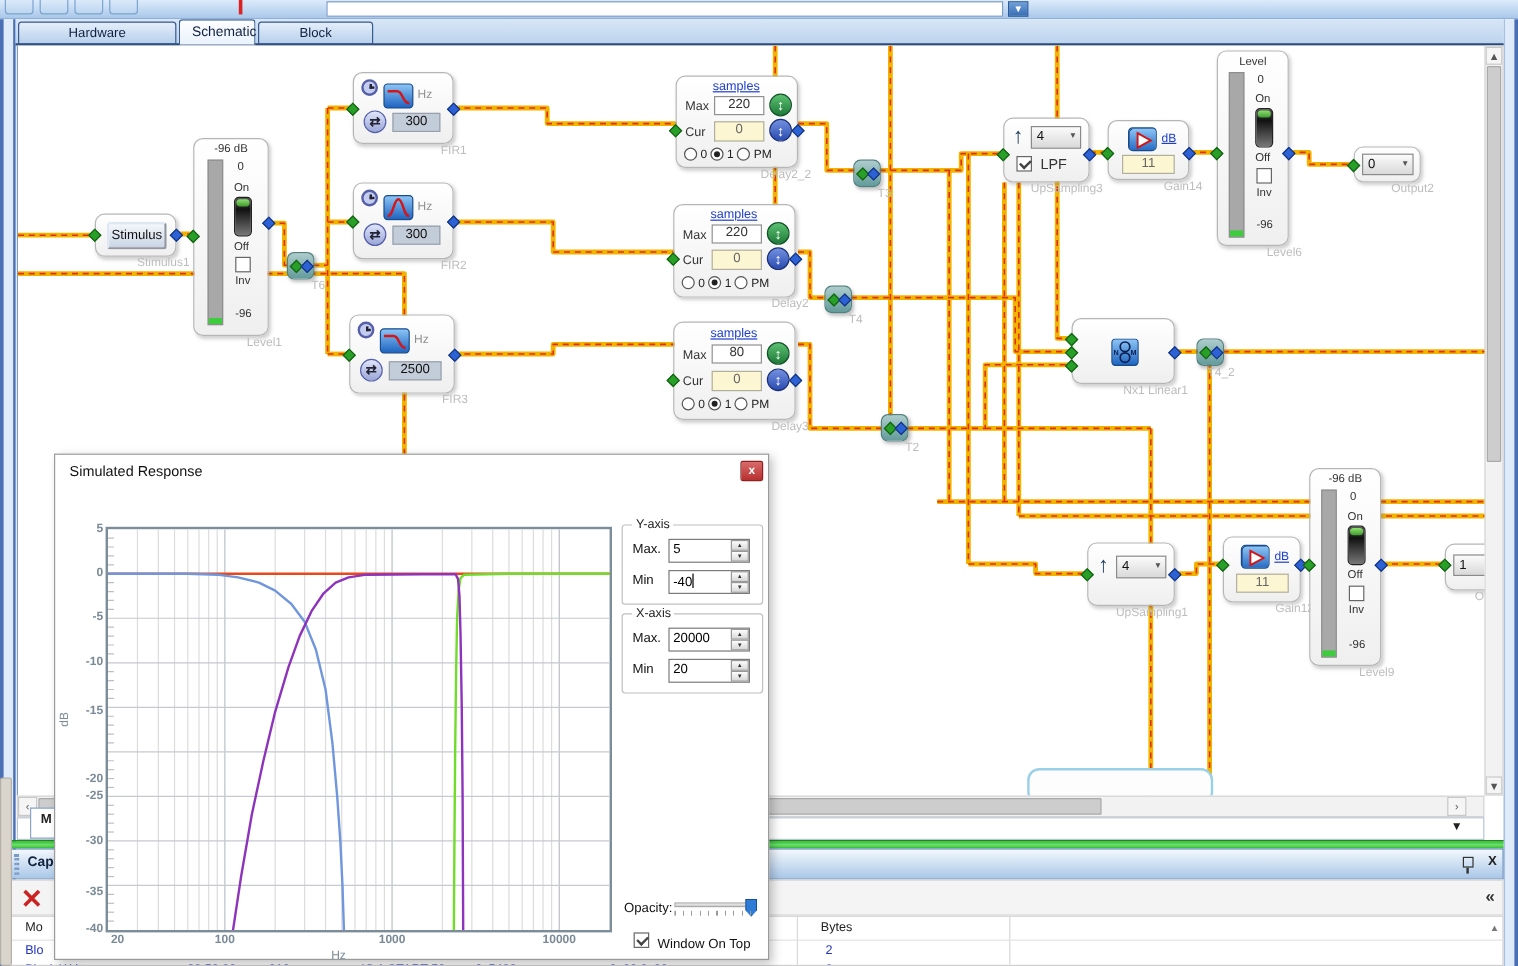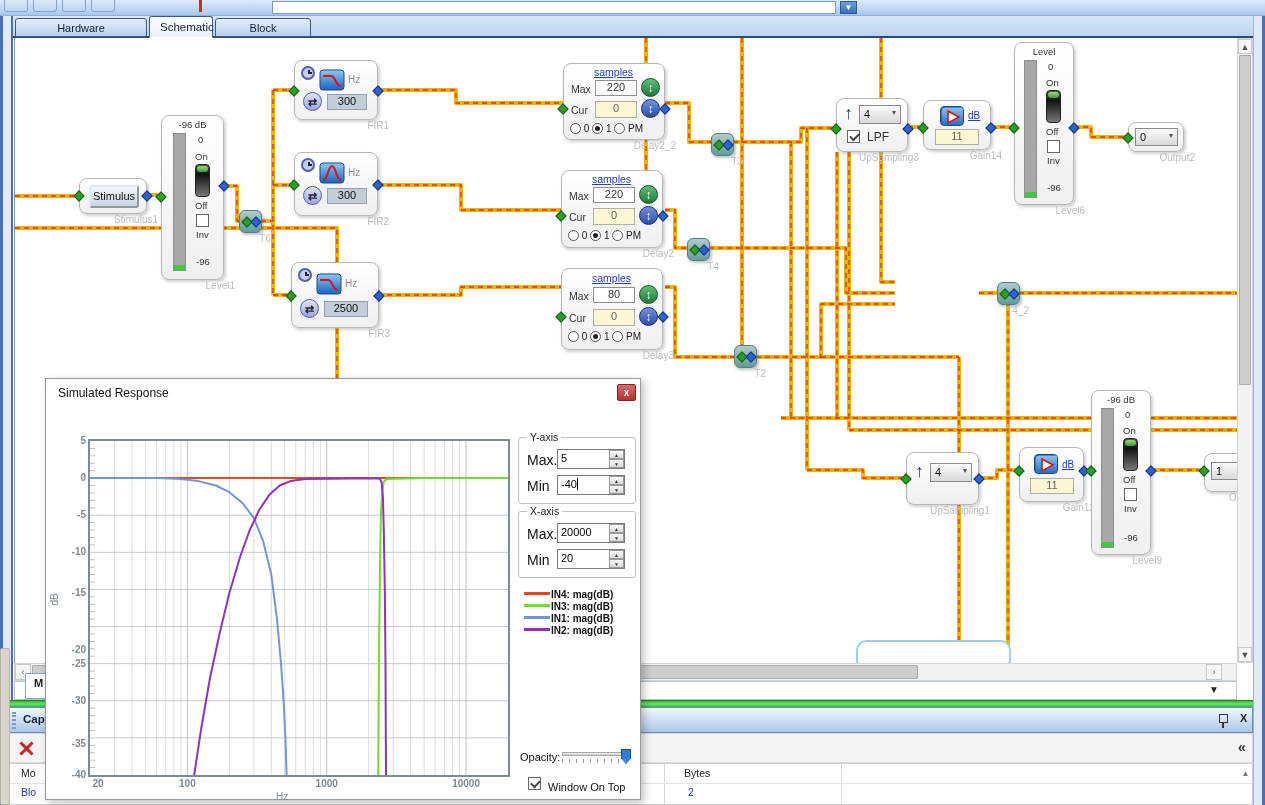--- a/index.html
+++ b/index.html
@@ -100,21 +100,21 @@
   .dlg-tab { position:absolute; top:3px; height:20px; font-size:11.5px; color:#222; text-align:center; line-height:19px; padding:0 8px; border-right:1px solid #ccc; }
   .dlg-tab.active { border:2px solid #3a7ad9; background:#f6faff; line-height:16px; border-radius:2px; }
   #plot-wrap { position:absolute; left:42px; top:60px; width:422px; height:338px; border:2px solid #7c8d99; background:#fff; }
   .ytick { position:absolute; right:100%; margin-right:4px; font-size:10px; font-weight:bold; color:#7a8a96; white-space:nowrap; }
   .xtick { position:absolute; top:100%; margin-top:3px; font-size:10px; font-weight:bold; color:#7a8a96; transform:translateX(-50%); }
   #ylab { position:absolute; left:2px; top:215px; font-size:10px; color:#7a8a96; transform:rotate(-90deg); }
   #xlab { position:absolute; left:230px; top:412px; font-size:10px; color:#7a8a96; }
   .fs { position:absolute; left:472px; width:118px; border:1px solid #c0c0c0; border-radius:3px; padding:6px 6px 4px 6px; }
   .fs legend { font-size:10.5px; color:#222; padding:0 3px; margin-left:2px; }
   .fs .frow { height:24px; position:relative; }
-  .fs .flab { position:absolute; left:2px; top:3px; font-size:14px; color:#111; }
+  .fs .flab { position:absolute; left:2px; top:3px; font-size:11px; color:#111; }
   .spin-wrap { position:absolute; left:32px; top:0; width:68px; height:20px; border:1px solid #7a7a7a; background:#fff; }
   .spin-val { position:absolute; left:3px; top:2px; font-size:11px; color:#000; }
   .caret { display:inline-block; width:1px; height:12px; background:#000; vertical-align:-2px; }
   .spinner { position:absolute; right:0; top:0; width:15px; height:18px; }
   .spinner div { position:absolute; left:0; width:15px; height:9px; background:linear-gradient(#fdfdfd,#d8d8d8); border:1px solid #999; color:#333; font-size:5px; text-align:center; line-height:8px; }
   .spinner .dn { top:9px; }
   #legend-box { position:absolute; left:478px; top:205px; }
   .leg-row { height:12px; white-space:nowrap; }
   .leg-line { display:inline-block; width:26px; height:3px; vertical-align:3px; }
   .leg-text { font-size:10px; font-weight:bold; color:#111; margin-left:1px; }
@@ -418,20 +418,34 @@
     <span class="pin out" style="top:81px"></span>
     <div class="blk-label">Level6</div>
   </div>
 
   <div class="blk" style="left:1113px;top:84px;width:56px;height:30px">
     <div class="sel" style="left:6px;top:5px;width:43px;height:18px"><span>0</span><span class="car">▾</span></div>
     <span class="pin in" style="top:11px"></span>
     <div class="blk-label">Output2</div>
   </div>
 
+  <div class="blk" style="left:878px;top:227px;width:86px;height:55px">
+    <svg class="filter-ic" style="left:32px;top:16px" width="23" height="23">
+        <rect x="0.5" y="0.5" width="22" height="22" rx="3" fill="url(#gb)" stroke="#1a4a8a"></rect>
+        <circle cx="11.5" cy="7" r="4" fill="none" stroke="#0a1e50" stroke-width="1.4"></circle>
+        <circle cx="11.5" cy="16" r="4" fill="none" stroke="#0a1e50" stroke-width="1.4"></circle>
+        <text x="2" y="14" font-size="6" fill="#0a1e50" font-weight="bold">N</text>
+        <text x="16" y="14" font-size="6" fill="#0a1e50" font-weight="bold">M</text>
+      </svg>
+    <span class="pin in" style="top:13px"></span>
+    <span class="pin in" style="top:24px"></span>
+    <span class="pin in" style="top:35px"></span>
+    <span class="pin out" style="top:24px"></span>
+    <div class="blk-label">Nx1 Linear1</div>
+  </div>
 
   <div class="blk" style="left:891px;top:414px;width:73px;height:53px">
     <div class="up-ar" style="left:8px;top:9px">↑</div>
     <div class="sel" style="left:23px;top:10px;width:42px;height:19px"><span>4</span><span class="car">▾</span></div>
     <span class="pin in" style="top:22px"></span>
     <span class="pin out" style="top:22px"></span>
     <div class="blk-label">UpSampling1</div>
   </div>
 
   <div class="blk" style="left:1004px;top:409px;width:65px;height:55px">
@@ -668,26 +682,20 @@
       <span class="spin-wrap">
           <span class="spin-val">20</span>
           <span class="spinner">
             <div class="up">▲</div>
             <div class="dn">▼</div>
           </span>
         </span>
     </div>
   </fieldset>
 
-  <div id="legend-box">
-      <div class="leg-row"><span class="leg-line" style="background: rgb(232, 73, 28);"></span><span class="leg-text">IN4: mag(dB)</span></div>
-      <div class="leg-row"><span class="leg-line" style="background: rgb(111, 221, 42);"></span><span class="leg-text">IN3: mag(dB)</span></div>
-      <div class="leg-row"><span class="leg-line" style="background: rgb(112, 150, 221);"></span><span class="leg-text">IN1: mag(dB)</span></div>
-      <div class="leg-row"><span class="leg-line" style="background: rgb(142, 51, 187);"></span><span class="leg-text">IN2: mag(dB)</span></div>
-    </div>
 
   <div id="opacity-row">
     <span id="opacity-label">Opacity:</span>
     <span id="op-track">
         <span id="op-thumb"></span>
       </span>
     <span id="op-ticks"></span>
   </div>
   <div id="wot-row">
     <span class="cb checked" style="position:absolute;top:0"></span>

